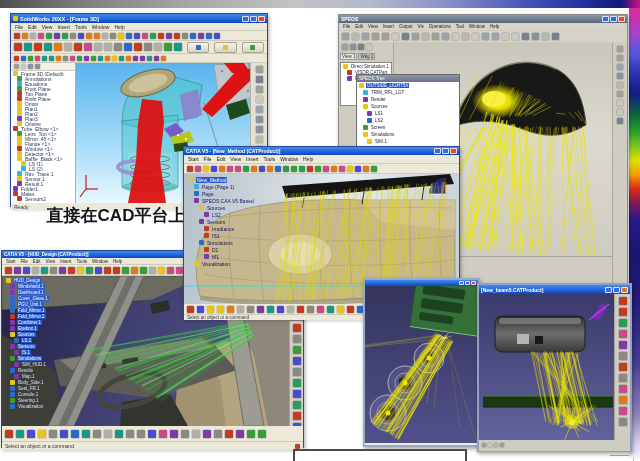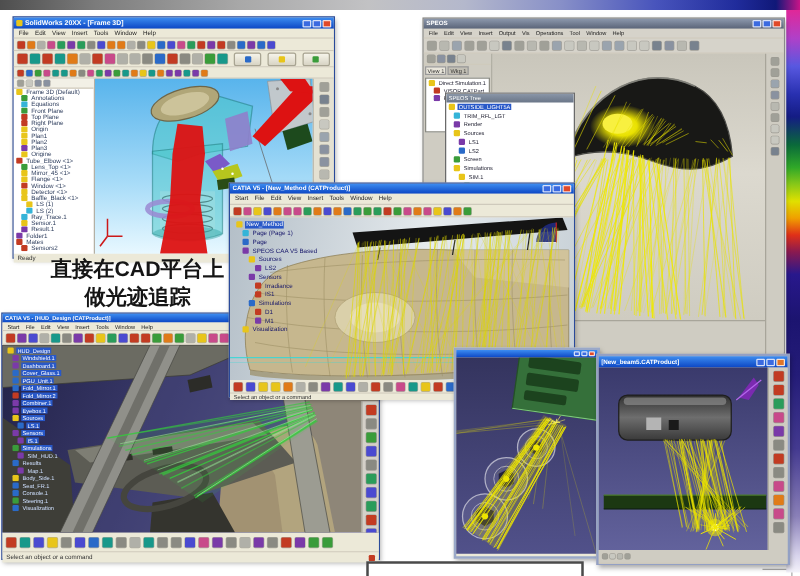--- a/index.html
+++ b/index.html
@@ -1365,20 +1365,19 @@
         </div>
     </div>
     <div class="icons" style="height: 10px; background: rgb(207, 204, 194); gap: 2px;">
         <span class="micon" style="width: 4px; height: 4px; background: rgb(160, 160, 152);"></span>
         <span class="micon" style="width: 4px; height: 4px; background: rgb(200, 200, 192);"></span>
         <span class="micon" style="width: 4px; height: 4px; background: rgb(184, 184, 176);"></span>
         <span class="micon" style="width: 4px; height: 4px; background: rgb(160, 160, 152);"></span>
       </div>
   </div>
 
-  <div style="position:absolute;left:16px;top:205px;width:188px;text-align:center;z-index:12;font-weight:bold;font-size:17px;line-height:1.3;color:#151515">
+  <div style="position:absolute;left:22px;top:205px;width:188px;text-align:center;z-index:12;font-weight:bold;font-size:17px;line-height:1.3;color:#151515">
     <div>直接在CAD平台上</div>
-    <div>做光迹追踪</div>
   </div>
 
   <div style="position:absolute;left:293px;top:449px;width:170px;height:14px;background:#fff;border:2px solid #4a4a4a;z-index:50"></div>
 
 </div>
 
 </body></html>

